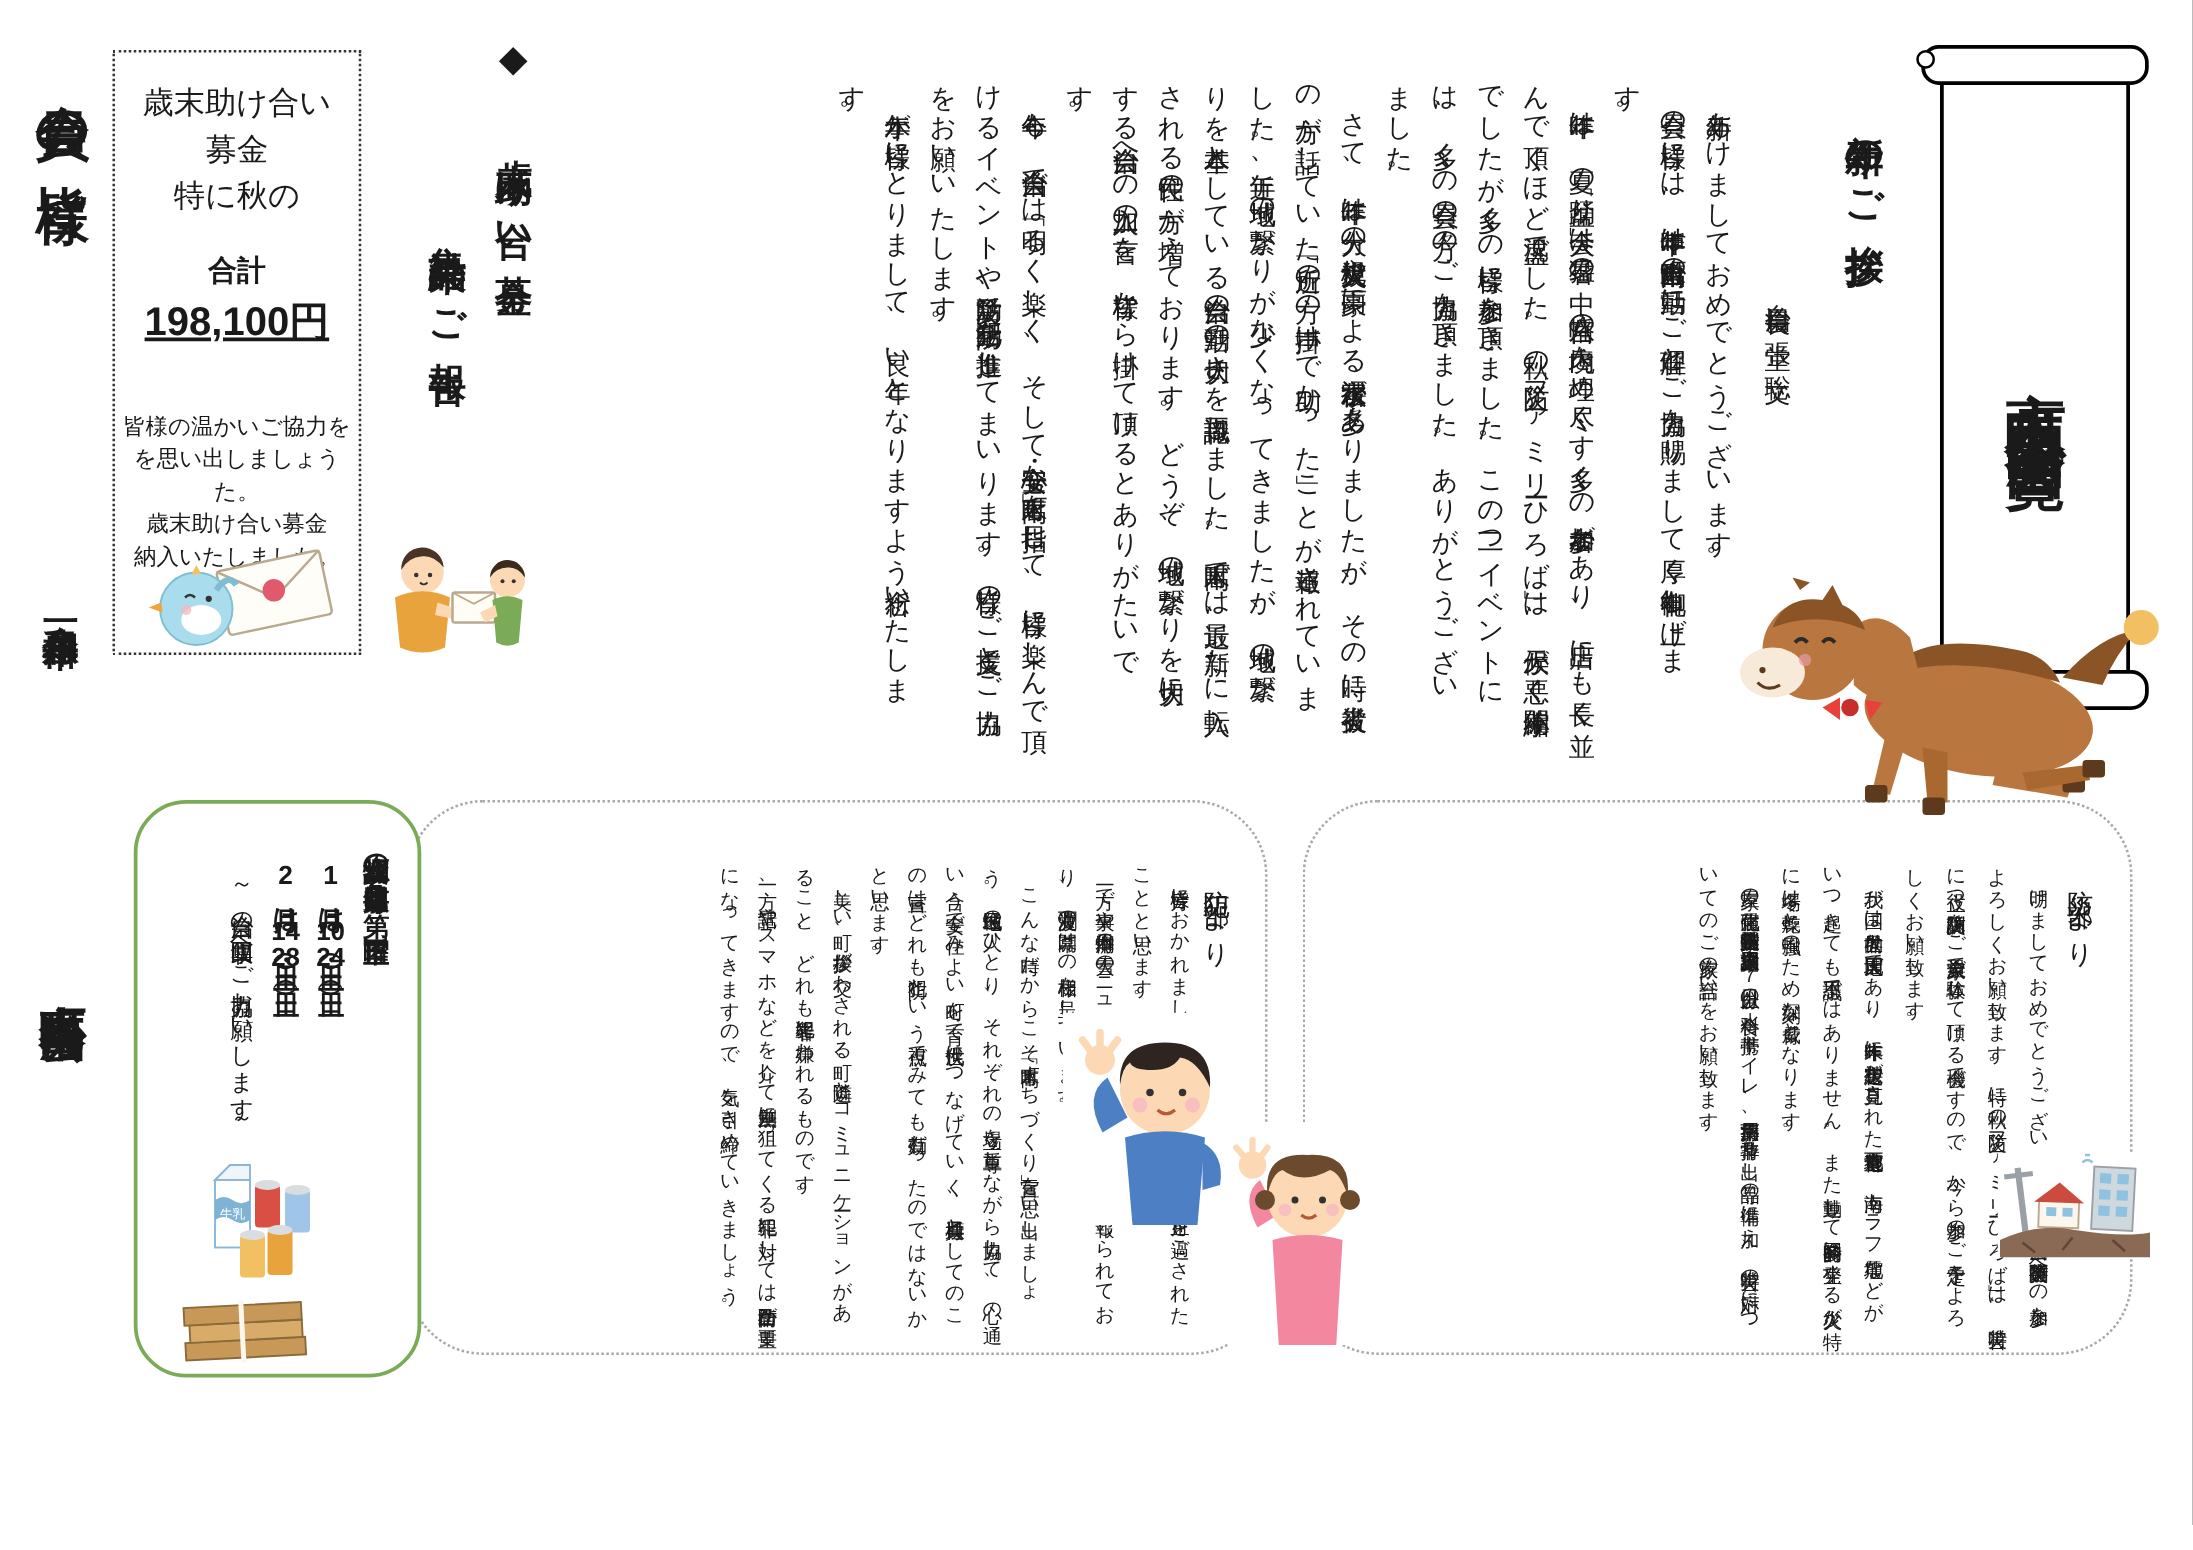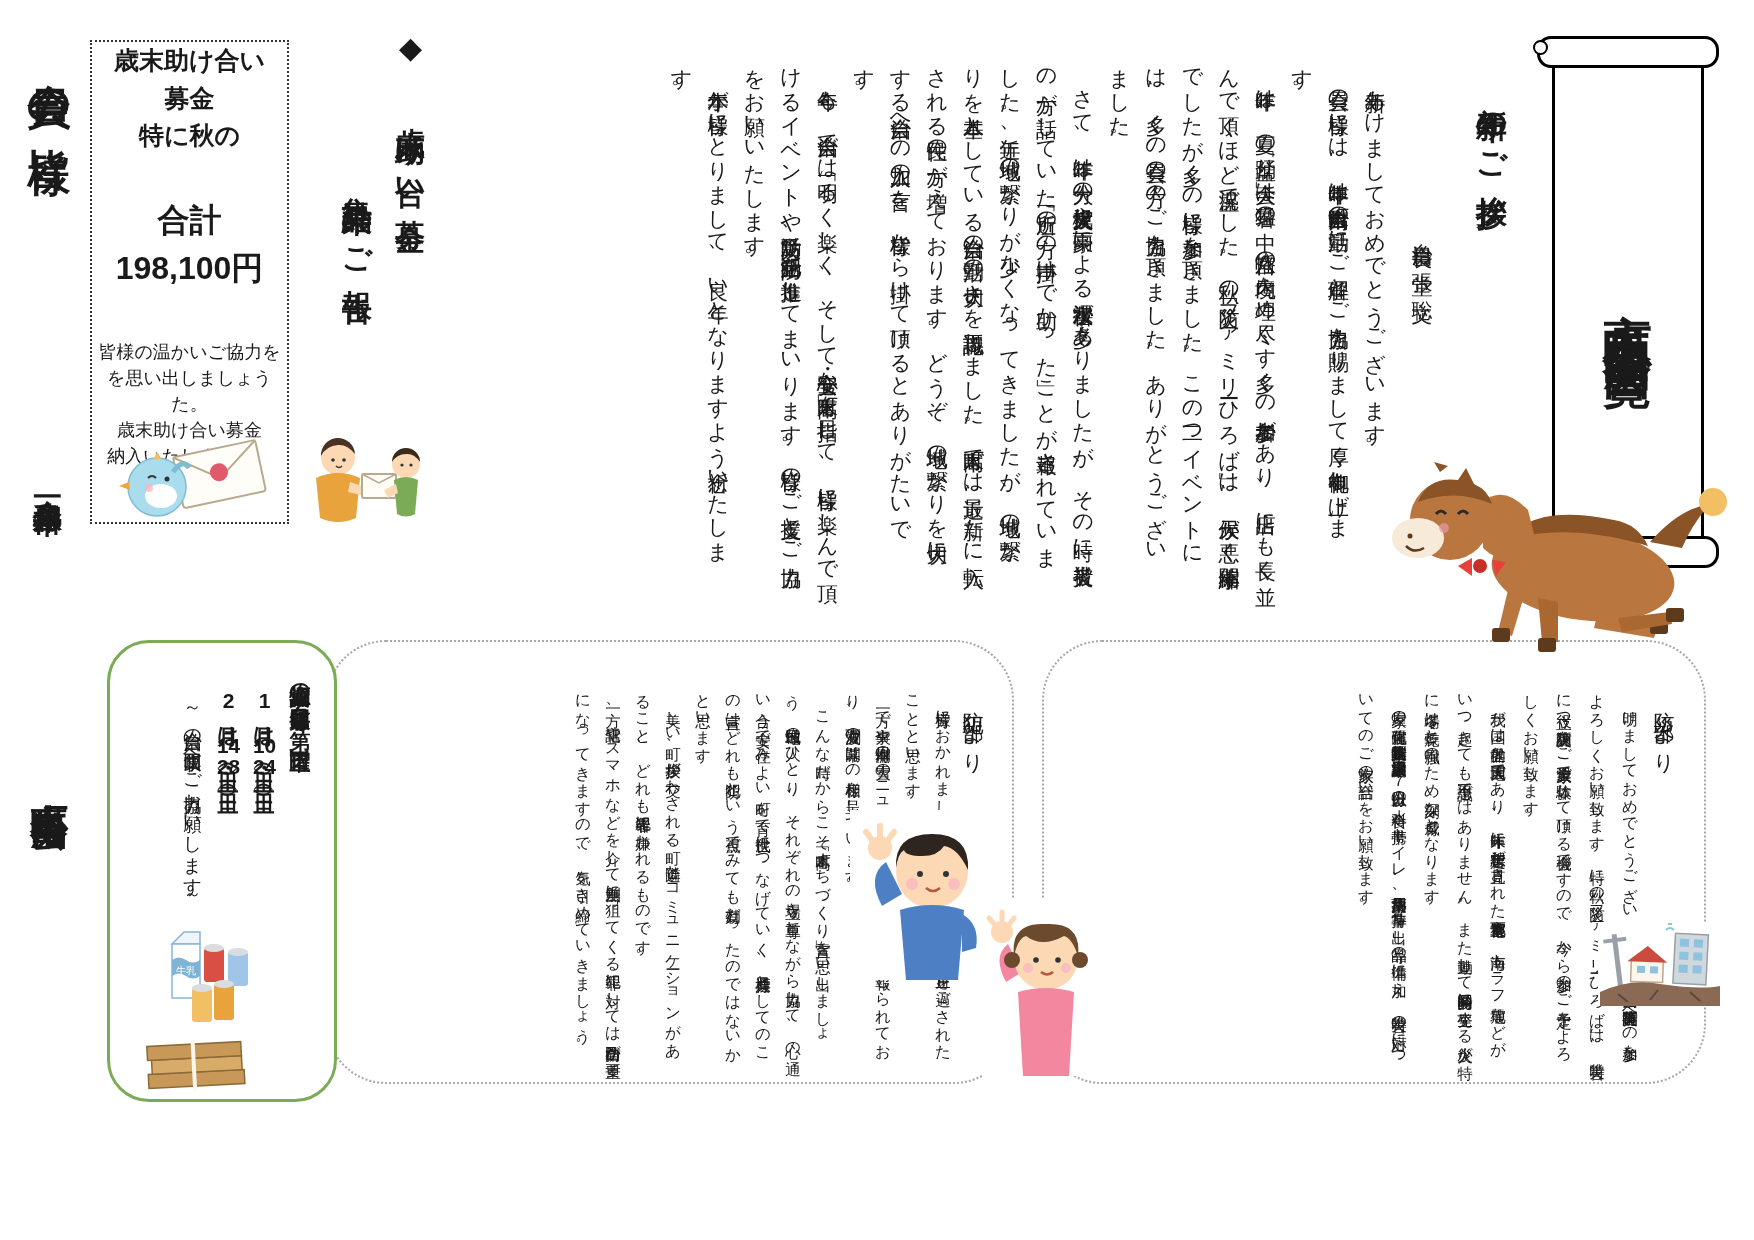--- a/index.html
+++ b/index.html
@@ -21,23 +21,23 @@
   
   .ny-heading{left:1470px;top:84px;font-size:31px;font-weight:bold;letter-spacing:4px;}
   .ny-author{left:1408px;top:226px;font-size:21px;letter-spacing:2px;}
   .greeting-body{left:533px;top:54px;width:860px;height:516px;font-size:21px;line-height:36.5px;}
   .greeting-body p{margin:0;text-indent:1em;}
 
   
   .fund-h{font-size:30px;font-weight:bold;letter-spacing:4px;}
   .fund-box{left:90px;top:40px;width:195px;height:480px;border:2px dotted #333;background:#fff;
     text-align:center;}
-  .fund-title{font-size:25px;font-weight:bold;line-height:1.5;}
-  .fund-total-label{margin-top:44px;font-size:32px;font-weight:bold;}
-  .fund-amount{margin-top:4px;font-size:32px;font-weight:bold;}
+  .fund-title{margin-top:22px;font-size:25px;font-weight:normal;line-height:1.5;}
+  .fund-total-label{margin-top:24px;font-size:23px;font-weight:bold;}
+  .fund-amount{margin-top:4px;font-size:32px;font-weight:bold;text-decoration:underline;}
   .fund-thanks{margin-top:48px;font-size:18px;line-height:1.45;}
 
   
   .mast{font-weight:bold;letter-spacing:5px;}
 
   
   .rec-box{left:107px;top:640px;width:224px;height:456px;border:3px solid #7cab57;border-radius:42px;background:#fff;}
   .rec-inner{position:absolute;inset:0;padding:26px 16px 10px 10px;}
   .rec-line{margin:0;font-size:21px;font-weight:bold;line-height:36px;}
   .rec-line.ind{text-indent:1em;}

